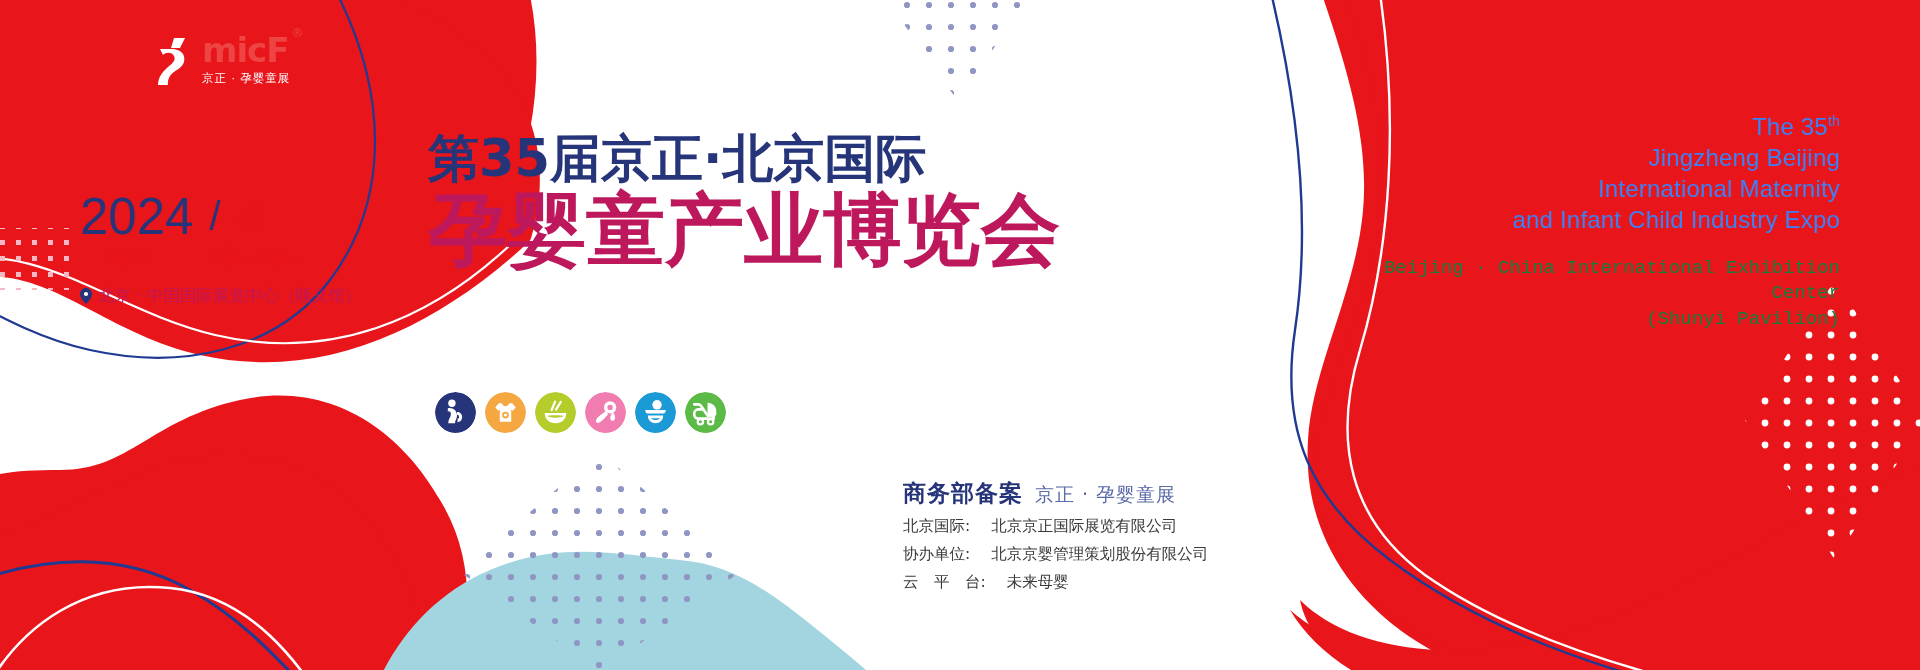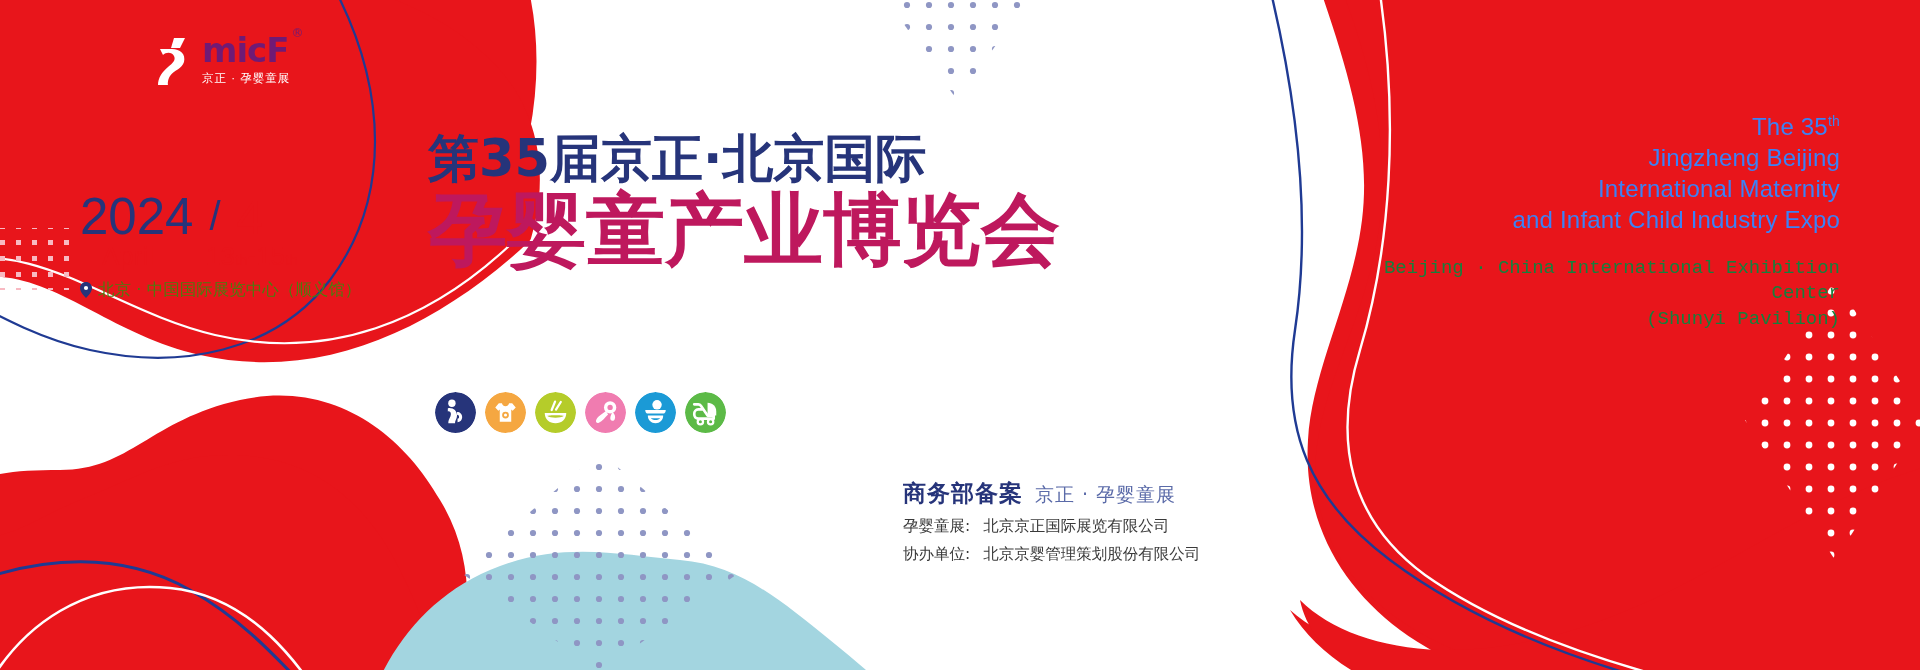--- a/index.html
+++ b/index.html
@@ -20,21 +20,21 @@
     position:absolute; left:150px; top:33px;
     display:flex; align-items:flex-end; gap:6px;
   }
   #logo-mark{width:46px;height:50px;display:block;}
   #logo-word{display:flex;flex-direction:column;align-items:flex-start;}
   #logo-micf{
     position:relative;
     font-weight:bold;
     font-size:34px;
     letter-spacing:-1px;
-    color:#701a75;
+    color:#ef4444;
     line-height:1;
     font-family:"DejaVu Sans",sans-serif;
   }
   #logo-reg{
     position:absolute; top:-6px; right:-14px;
     font-size:12px; font-weight:normal;
   }
   #logo-sub{
     color:#ffffff;font-size:11.5px;letter-spacing:1px;margin-top:4px;
     white-space:nowrap;
@@ -49,22 +49,22 @@
   }
   #date-slash{
     color:#26347a;font-size:40px;margin:0 16px 2px 16px;font-weight:300;
   }
   #month-num{font-size:48px;color:#e8151b;line-height:.95;}
   .date-row2{display:flex;align-items:flex-end;margin-top:2px;padding-left:22px;}
   #month-name{font-size:26px;color:#e8151b;line-height:1;}
   #days{font-size:26px;color:#e8151b;line-height:1;margin-left:52px;}
   #days .sup{font-size:15px;}
   #venue-cn{
-    display:flex;align-items:center;margin-top:10px;
-    font-size:16.5px;color:#4d7c0f;white-space:nowrap;
+    display:flex;align-items:center;margin-top:16px;
+    font-size:16.5px;color:#be185d;white-space:nowrap;
     font-family:"DejaVu Sans","Liberation Sans",sans-serif;
   }
   #pin-icon{width:12px;height:16px;margin-right:6px;flex:none;}
 
   
   #title-block{position:absolute;left:428px;top:132px;}
   #title-line1{
     font-size:51px;font-weight:bold;color:#26347a;
     line-height:1.06;letter-spacing:0px;white-space:nowrap;
     font-family:"DejaVu Sans","Liberation Sans",sans-serif;
@@ -88,21 +88,21 @@
   }
   #org-brand{
     font-size:19px;color:#5a6aa8;margin-left:12px;letter-spacing:1px;
     font-family:"DejaVu Sans","Liberation Sans",sans-serif;
   }
   .org-line{
     font-size:15.5px;color:#3a3a3a;margin-top:7px;white-space:nowrap;
     font-family:"DejaVu Sans","Liberation Sans",sans-serif;
   }
   .org-line .lbl{letter-spacing:0px;}
-  .org-line .val{margin-left:8px;}
+  .org-line .val{margin-left:16px;}
 
   
   #en-block{
     position:absolute;right:80px;top:112px;text-align:right;width:520px;
   }
   .en-line{
     color:#3b82f6;font-size:24px;line-height:1.29;letter-spacing:.2px;
     font-family:"Liberation Sans",sans-serif;
   }
   .en-line .sup{font-size:14px;vertical-align:super;}
@@ -374,26 +374,30 @@
       <circle cx="25" cy="29" r="2.6" fill="none" stroke="#ffffff" stroke-width="2.2"></circle>
     </svg>
   </div>
 
   <div id="org-block">
     <div id="org-head">
       <span id="org-title">商务部备案</span>
       <span id="org-brand">京正 · 孕婴童展</span>
     </div>
     <div class="org-line">
-      <span class="lbl">孕婴童展:</span>
+      <span class="lbl">北京国际:</span>
       <span class="val">北京京正国际展览有限公司</span>
     </div>
     <div class="org-line">
       <span class="lbl">协办单位:</span>
       <span class="val">北京京婴管理策划股份有限公司</span>
+    </div>
+    <div class="org-line">
+      <span class="lbl">云　平　台:</span>
+      <span class="val">未来母婴</span>
     </div>
   </div>
 
   <div id="en-block">
     <div class="en-line">
       <span>The 35</span><span class="sup">th</span>
     </div>
     <div class="en-line">Jingzheng Beijing</div>
     <div class="en-line">International Maternity</div>
     <div class="en-line">and Infant Child Industry Expo</div>

